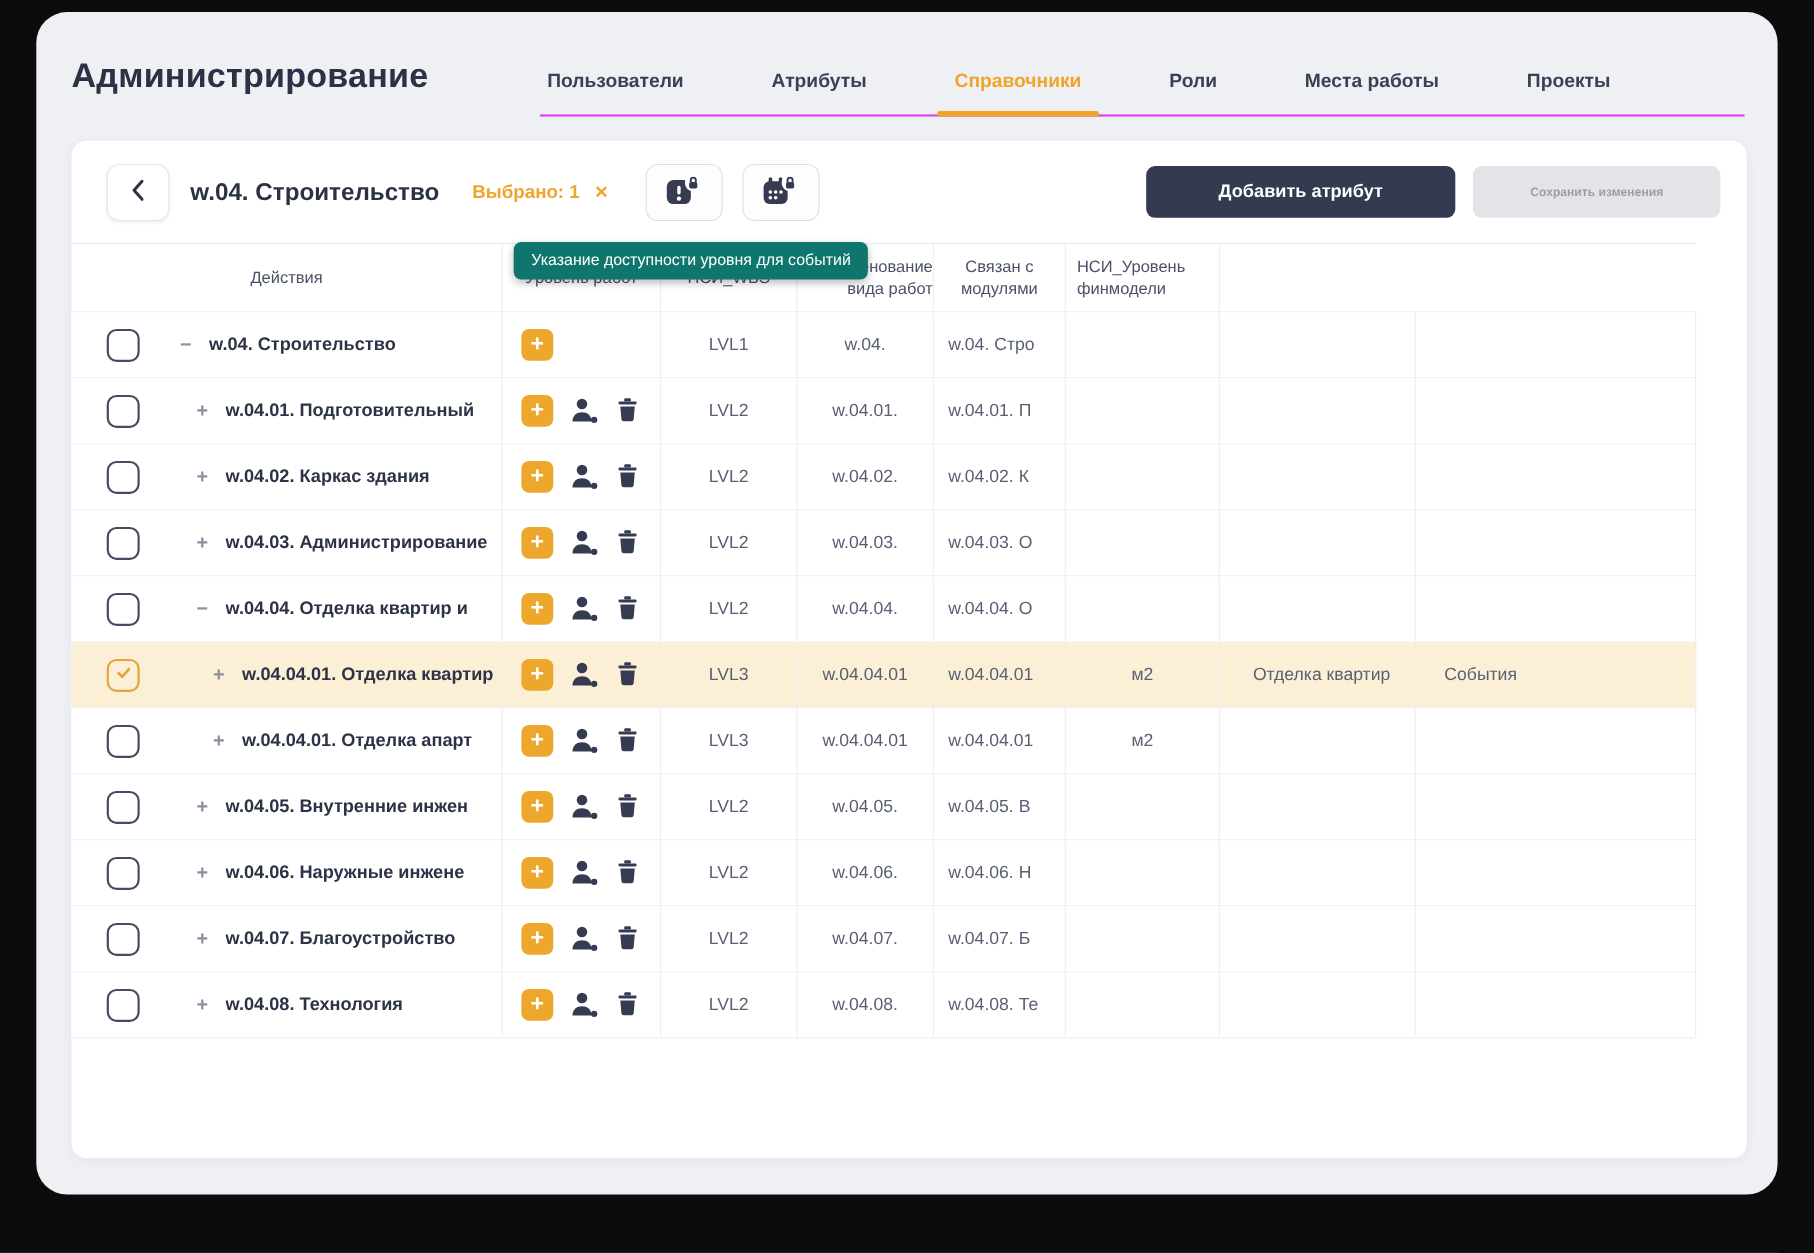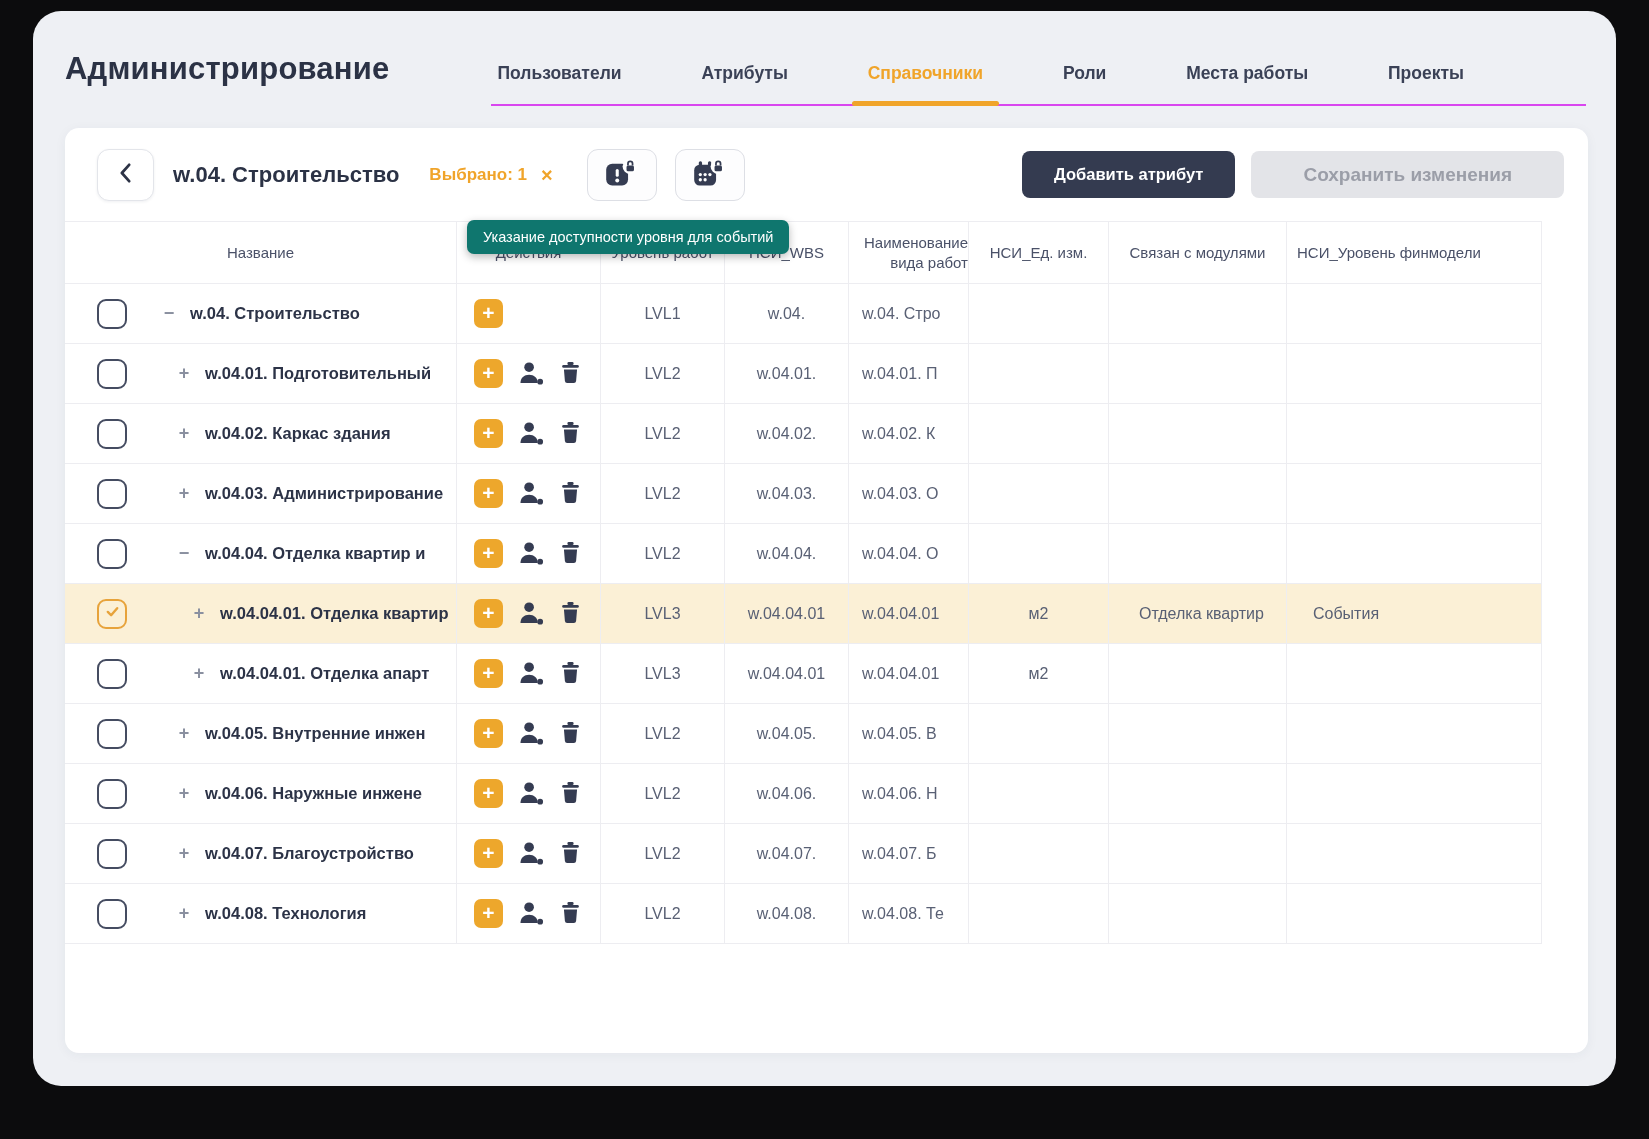--- a/index.html
+++ b/index.html
@@ -30,25 +30,25 @@
           display:flex; align-items:center; justify-content:center; cursor:pointer;
           box-shadow:0 1px 3px rgba(30,40,70,0.07); }
   .dir-title { margin-left:19px; font-size:22px; font-weight:800; color:#2b3245; }
   .selected-badge { margin-left:30px; font-size:17px; font-weight:800; color:#f0a42a; }
   .clear-x { margin-left:14px; background:none; border:none; color:#f0a42a; font-size:20px;
           font-weight:700; cursor:pointer; line-height:1; }
   .icon-btn { margin-left:34px; width:70px; height:52px; background:#fdfdfe; border:1.5px solid #dddfe5;
           border-radius:11px; display:flex; align-items:center; justify-content:center; cursor:pointer; }
   .icon-btn + .icon-btn { margin-left:18px; }
   .spacer { flex:1; }
-  .primary-btn { height:47px; padding:0 32px; background:#343b50; color:#fff; border:none;
+  .primary-btn { height:47px; padding:0 66px; background:#343b50; color:#fff; border:none;
           border-radius:8px; font-size:16.5px; font-weight:700; cursor:pointer;
           font-family:"Liberation Sans",sans-serif; }
   .disabled-btn { height:47px; margin-left:16px; padding:0 52px; background:#e3e4e8; color:#9b9ea8;
-          border:none; border-radius:8px; font-size:19px; font-weight:700;
+          border:none; border-radius:8px; font-size:11px; font-weight:700;
           font-family:"Liberation Sans",sans-serif; }
 
   
   .tooltip { position:absolute; left:402px; top:92px; z-index:6; background:#0f766e; color:#fff;
           font-size:14.5px; font-weight:400; padding:9px 16px; border-radius:7px; white-space:nowrap;
           box-shadow:0 3px 8px rgba(0,0,0,0.28); }
 
   
   .table { width:1477px; }
   .grid-row { display:grid; grid-template-columns:392px 144px 124px 124px 120px 140px 178px 1fr; }
@@ -148,26 +148,24 @@
 
       <div class="spacer"></div>
       <button class="primary-btn">Добавить атрибут</button>
       <button class="disabled-btn">Сохранить изменения</button>
     </div>
 
     <div class="tooltip">Указание доступности уровня для событий</div>
 
     <div class="table">
       <div class="thead grid-row" id="thead">
-          <div class="th c0">Название</div>
           <div class="th c1">Действия</div>
           <div class="th c2">Уровень работ</div>
           <div class="th c3">НСИ_WBS</div>
           <div class="th c4">Наименование вида работ</div>
-          <div class="th c5">НСИ_Ед. изм.</div>
           <div class="th c7">Связан с модулями</div>
           <div class="th c6">НСИ_Уровень финмодели</div>
         </div>
       <div id="tbody">
           <div class="tr grid-row">
             <div class="td c0">
               <span class="checkbox"></span>
               <span class="expander" style="margin-left: 34px;">−</span>
               <span class="row-name">w.04. Строительство</span>
             </div>

